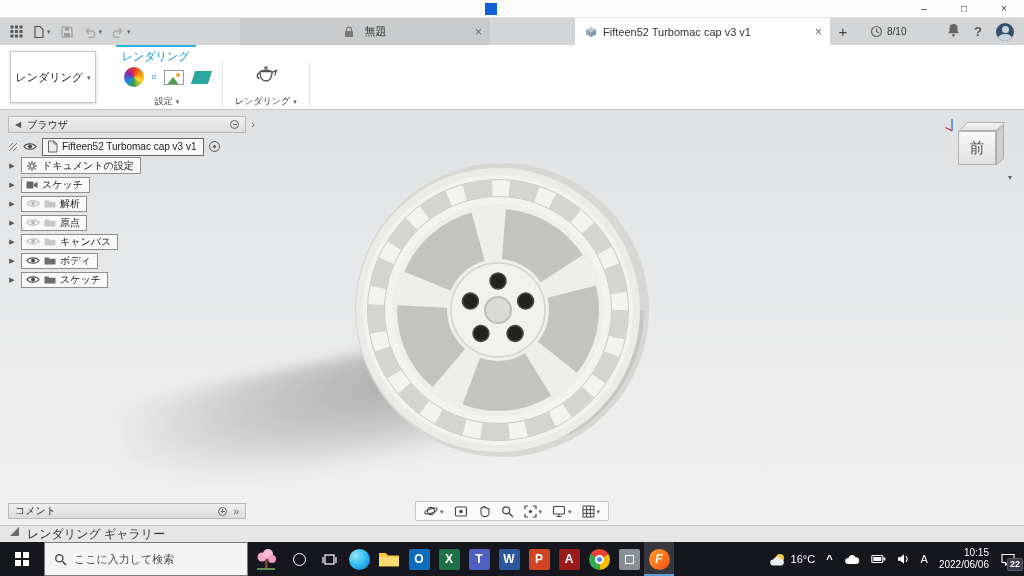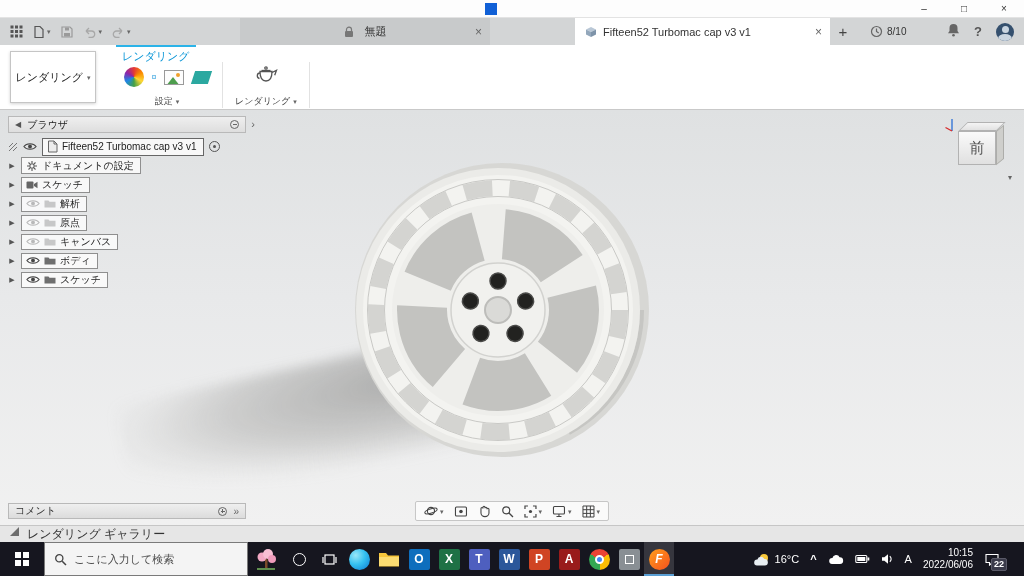--- a/index.html
+++ b/index.html
@@ -147,21 +147,21 @@
   .app-ico { width: 21px; height: 21px; border-radius: 2px; display: flex; align-items: center;
     justify-content: center; font-weight: bold; font-size: 12px; color: #fff; }
   .edge { border-radius: 50%; background: radial-gradient(circle at 32% 30%, #9ae6f8, #35c1f1 45%, #0b78d1); }
   .outlook { background: #0e6ebd; } .excel { background: #1e7145; } .teams { background: #4e5fbf; }
   .word { background: #2b579a; } .ppt { background: #d04423; } .acrobat { background: #991b1b; }
   .chrome { border-radius: 50%;
     background: conic-gradient(from -60deg, #ea4335 0 120deg, #fbbc04 0 240deg, #34a853 0 360deg); }
   .chrome-in { width: 9px; height: 9px; border-radius: 50%; background: #4285f4; border: 2px solid #fff; }
   .autodesk { background: #898f94; } .mini-cube { width: 9px; height: 9px; border: 1.5px solid #fff; }
   .fusion { border-radius: 50%; background: linear-gradient(135deg, #ff9e1b, #f4511e); font-style: italic; }
-  .tray { margin-left: auto; display: flex; align-items: center; gap: 11px; padding-right: 24px; font-size: 11px; }
+  .tray { margin-left: auto; display: flex; align-items: center; gap: 11px; padding-right: 8px; font-size: 11px; }
   .weather-chip { display: flex; align-items: center; gap: 5px; }
   .chevron-up { font-size: 11px; font-weight: bold; }
   .clock { display: flex; flex-direction: column; align-items: flex-end; font-size: 10px; line-height: 1.25; }
   .action-center { position: relative; display: flex; align-items: center; font-weight: bold; }
   .ac-badge { position: absolute; right: -7px; bottom: -4px; background: #3b3b4a; border: 1px solid #5a5a68;
     border-radius: 2px; font-size: 9px; padding: 0 2px; line-height: 1.2; }
 </style>
 </head>
 <body>
 

